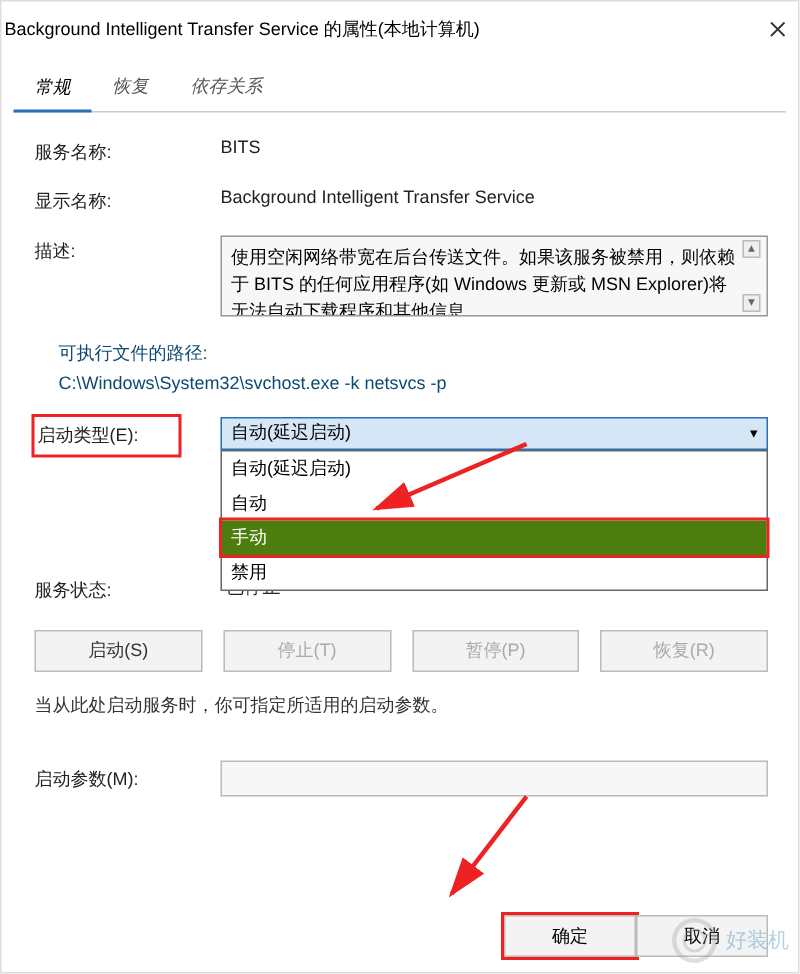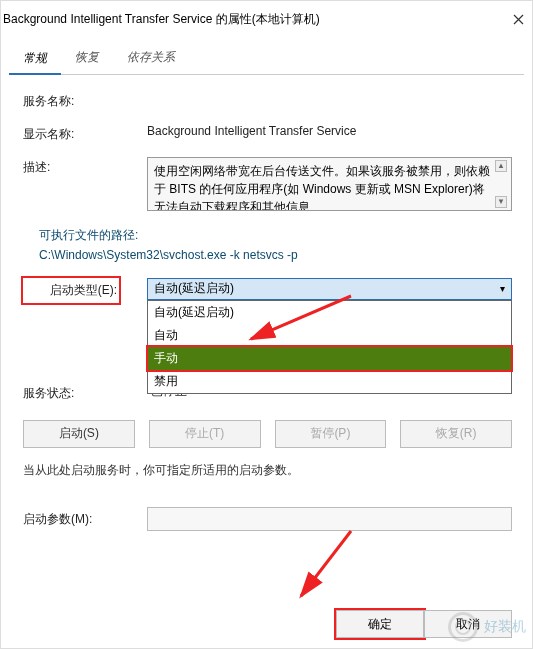--- a/index.html
+++ b/index.html
@@ -56,20 +56,21 @@
 <div class="tabs">
   <div class="tab active">常规</div>
   <div class="tab">恢复</div>
   <div class="tab">依存关系</div>
 </div>
 
 <div class="content">
 
   <div class="row">
     <div class="lbl">服务名称:</div>
+    <div class="val">BITS</div>
   </div>
 
   <div class="row">
     <div class="lbl">显示名称:</div>
     <div class="val">Background Intelligent Transfer Service</div>
   </div>
 
   <div class="row">
     <div class="lbl">描述:</div>
     <div class="desc-box">
@@ -80,21 +81,21 @@
       </div>
     </div>
   </div>
 
   <div class="path-row">
     <div>可执行文件的路径:</div>
     <div>C:\Windows\System32\svchost.exe -k netsvcs -p</div>
   </div>
 
   <div class="row" style="margin-bottom:2px;">
-    <div class="lbl red-box" style="padding:4px 2px;width:96px;text-align:right;">启动类型(E):</div>
+    <div class="lbl red-box" style="padding:4px 2px;width:96px;">启动类型(E):</div>
     <div style="width:28px;"></div>
     <div class="dropdown">
       <div class="dropdown-sel">
         <span>自动(延迟启动)</span>
         <span class="dd-arrow">▾</span>
       </div>
       <div class="dropdown-list">
         <div class="dd-item">自动(延迟启动)</div>
         <div class="dd-item">自动</div>
         <div class="dd-item highlight red-box">手动</div>

